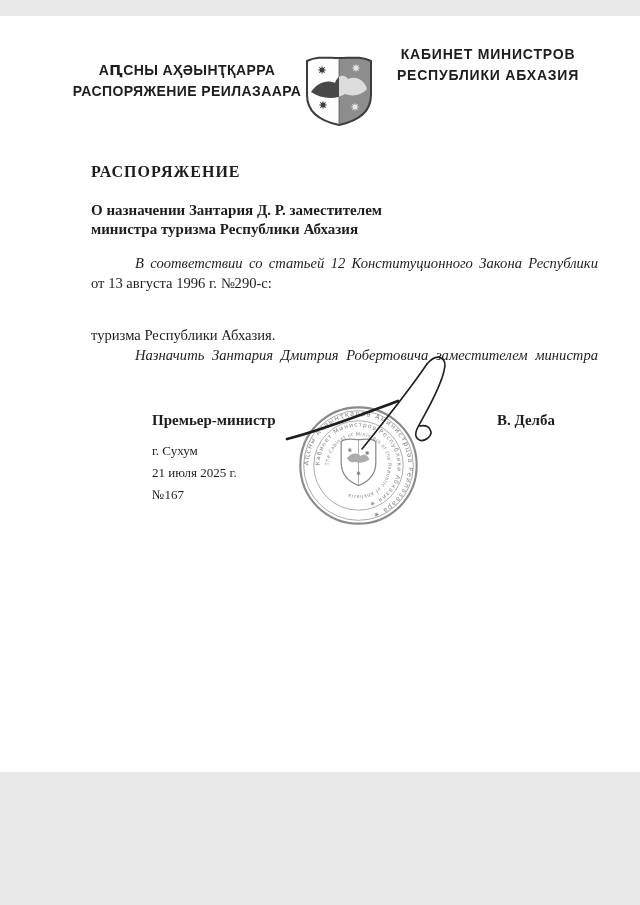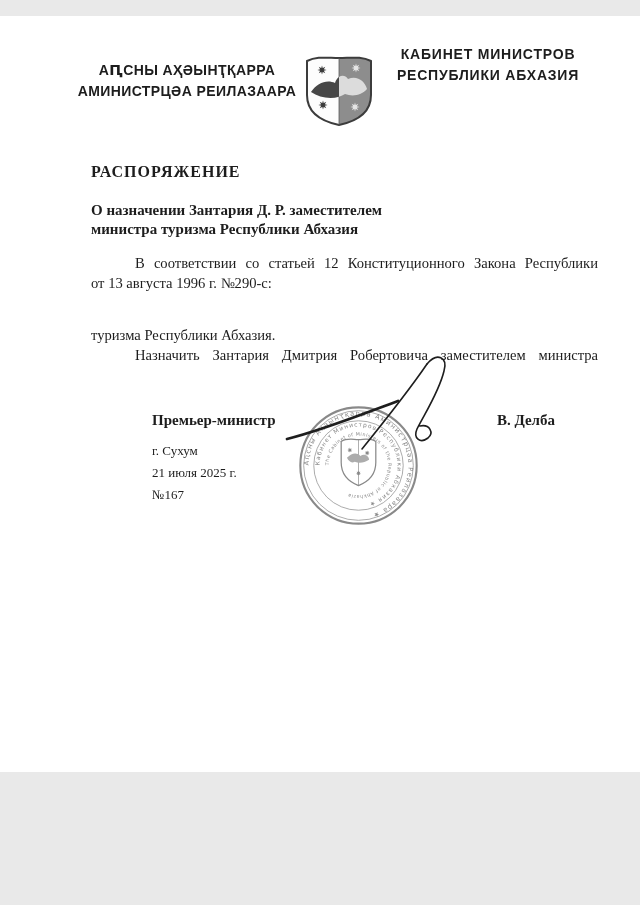--- a/index.html
+++ b/index.html
@@ -25,21 +25,21 @@
   
   .doc-title{left:91px;top:147px;width:505px;
              font-weight:bold;font-size:16px;letter-spacing:1px;}
   .doc-subject{left:91px;top:185px;width:505px;text-align:left;
                font-weight:bold;font-size:15px;line-height:19px;}
 
   
   .para{left:91px;width:507px;font-size:14.6px;}
   .para .bline{height:20px;line-height:20px;white-space:nowrap;}
   .para .just{white-space:normal;text-align:justify;text-align-last:justify;}
-  .para .ind{padding-left:44px;}
+  .para .ind{padding-left:44px;font-style:italic;}
   .p1{top:237px;}
   .p2{top:309px;}
 
   
   .sig-title{left:152px;top:396px;font-weight:bold;font-size:15px;white-space:nowrap;}
   .sig-name{left:466px;top:396px;width:120px;text-align:center;font-weight:bold;font-size:15px;white-space:nowrap;}
   .req{font-size:13px;white-space:nowrap;}
   .place{left:152px;top:427px;}
   .date{left:152px;top:449px;}
   .num{left:152px;top:471px;}
@@ -52,21 +52,21 @@
   .ring-m{font-size:6.2px;letter-spacing:1px;}
   .ring-i{font-size:5px;letter-spacing:.5px;}
 </style>
 </head>
 <body>
 
 <div class="page serif">
 
   <div class="abs org org-left sans">
     <div>АԤСНЫ АҲӘЫНҬҚАРРА</div>
-    <div>АМИНИСТРЦӘА РЕИЛАЗААРА</div>
+    <div>РАСПОРЯЖЕНИЕ РЕИЛАЗААРА</div>
   </div>
 
   <div class="abs emblem">
     <svg width="72" height="75" viewBox="0 0 72 75" xmlns="http://www.w3.org/2000/svg">
       <defs>
         <clipPath id="embR">
             <rect x="36" y="0" width="36" height="75"></rect>
           </clipPath>
         <clipPath id="embL">
             <rect x="0" y="0" width="36" height="75"></rect>

